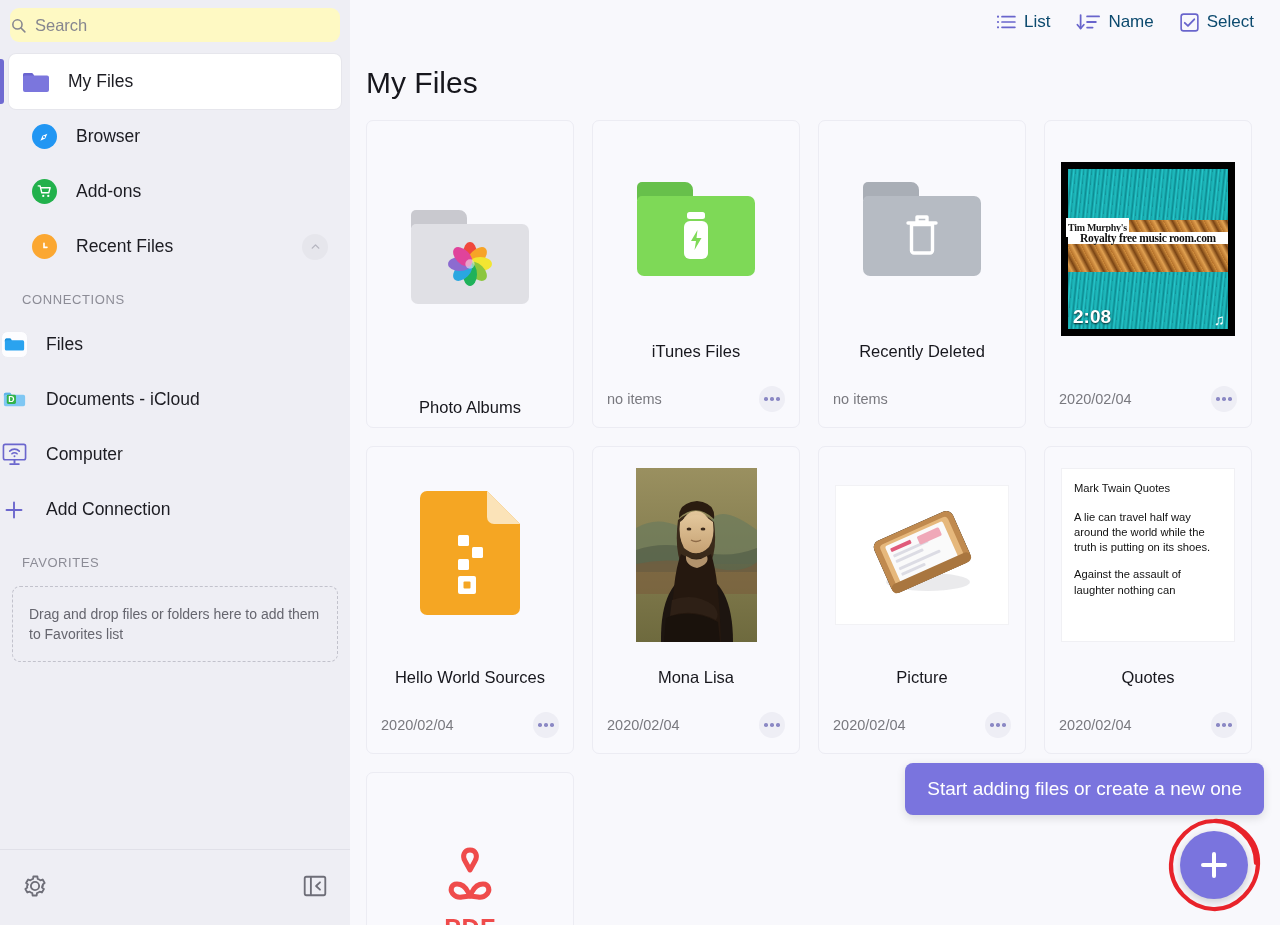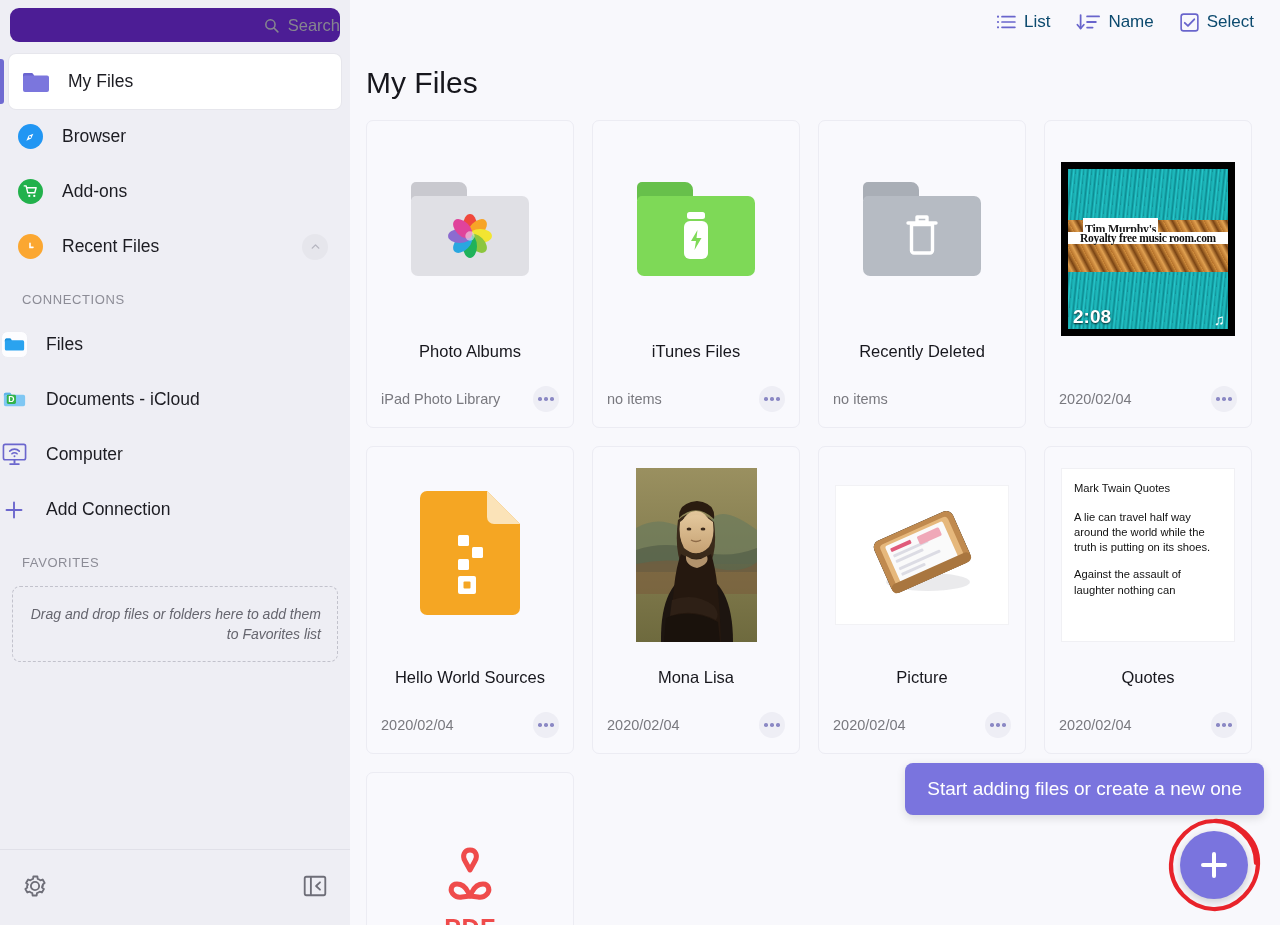--- a/index.html
+++ b/index.html
@@ -15,31 +15,31 @@
   #sidebar {
     width: 350px; height: 925px;
     background: #eeeef4;
     display: flex; flex-direction: column;
     position: relative;
     flex: 0 0 350px;
   }
   .search-wrap { padding: 8px 10px 6px 10px; }
   .search-box {
     height: 34px; border-radius: 9px;
-    background: #4c1d95;
-    display: flex; align-items: center; justify-content: flex-end;
+    background: #fef9c3;
+    display: flex; align-items: center; justify-content: flex-start;
     gap: 8px;
   }
   .search-ph { color: #86868f; font-size: 16.5px; }
   .search-icon svg { display: block; }
 
   .nav-list { padding: 6px 0 0 0; }
   .nav-item {
     height: 55px; display: flex; align-items: center;
-    padding-left: 16px; position: relative; cursor: pointer;
+    padding-left: 30px; position: relative; cursor: pointer;
   }
   .nav-item .label { font-size: 17.5px; color: #1c1c22; margin-left: 18px; }
   .nav-item.active {
     background: #ffffff;
     border-radius: 7px;
     margin: 0 9px;
     padding-left: 13px;
     box-shadow: 0 0 0 1px rgba(0,0,0,0.03);
   }
   .nav-item.active::before {
@@ -60,21 +60,21 @@
     font-size: 13px; letter-spacing: 0.6px; color: #8c8c96;
     padding: 18px 0 10px 22px;
   }
   .conn-item { height: 55px; display:flex; align-items:center; cursor:pointer; }
   .conn-item .label { font-size: 17.5px; color: #1c1c22; margin-left: 18px; }
 
   .fav-drop {
     margin: 6px 12px 0 12px; height: 76px;
     border: 1px dashed #c2c2cc; border-radius: 8px;
     display: flex; align-items: center; justify-content: center;
-    text-align: right; padding: 0 16px; font-style: italic;
+    text-align: left; padding: 0 16px;
   }
   .fav-drop span { font-size: 14px; color: #65656e; line-height: 1.45; }
 
   .sb-spacer { flex: 1 1 auto; }
   .sb-footer {
     height: 76px; border-top: 1px solid #e0e0e8;
     display: flex; align-items: center; justify-content: space-between;
     padding: 0 22px;
   }
 
@@ -150,21 +150,21 @@
       #17a7ab;
   }
   .bg-band {
     position:absolute; left:7px; top:58px; width:160px; height:52px;
     background:
       repeating-linear-gradient(62deg, #b5712a 0px, #e0a050 4px, #7a4414 8px, #cf8c3c 12px),
       #9c5e23;
     overflow:hidden;
   }
   .bg-t1 {
-    position:absolute; left:22px; top:56px; font-size:12px; font-weight:bold;
+    position:absolute; left:5px; top:56px; font-size:10px; font-weight:bold;
     color:#1a1a1a; background:#ffffff; padding:4px 2px; letter-spacing:-0.3px;
     font-family: "Liberation Serif", serif;
   }
   .bg-t2 {
     position:absolute; left:7px; top:70px; width:160px; font-size:11.5px; font-weight:bold;
     color:#0f0f0f; background:#ffffff; letter-spacing:-0.3px; text-align:center;
     font-family: "Liberation Serif", serif;
   }
   .bg-time {
     position:absolute; left:12px; bottom:8px; color:#fff; font-size:19px; font-weight:bold;
@@ -419,28 +419,20 @@
                   <ellipse rx="7.5" ry="12.5" cy="-11" fill="#29a7e0" transform="rotate(225)"></ellipse>
                   <ellipse rx="7.5" ry="12.5" cy="-11" fill="#8c6bd0" transform="rotate(270)"></ellipse>
                   <ellipse rx="7.5" ry="12.5" cy="-11" fill="#e0439b" transform="rotate(315)"></ellipse>
                   <circle r="5" fill="#f0f0f0" opacity="0.55"></circle>
                 </g>
               </svg>
             </div>
           </div>
         </div>
         <div class="card-name">Photo Albums</div>
-        <div class="card-foot">
-          <span class="card-meta">iPad Photo Library</span>
-          <span class="dots">
-              <i></i>
-              <i></i>
-              <i></i>
-            </span>
-        </div>
       </div>
 
       <div class="card">
         <div class="card-thumb">
           <div class="folder">
             <div class="tab" style="background:#67c04b"></div>
             <div class="body" style="background:#7ed957"></div>
             <div class="glyph">
               <svg width="36" height="52" viewBox="0 0 36 52" fill="#fff">
                 <rect x="9" y="2" width="18" height="7" rx="2.5"></rect>

